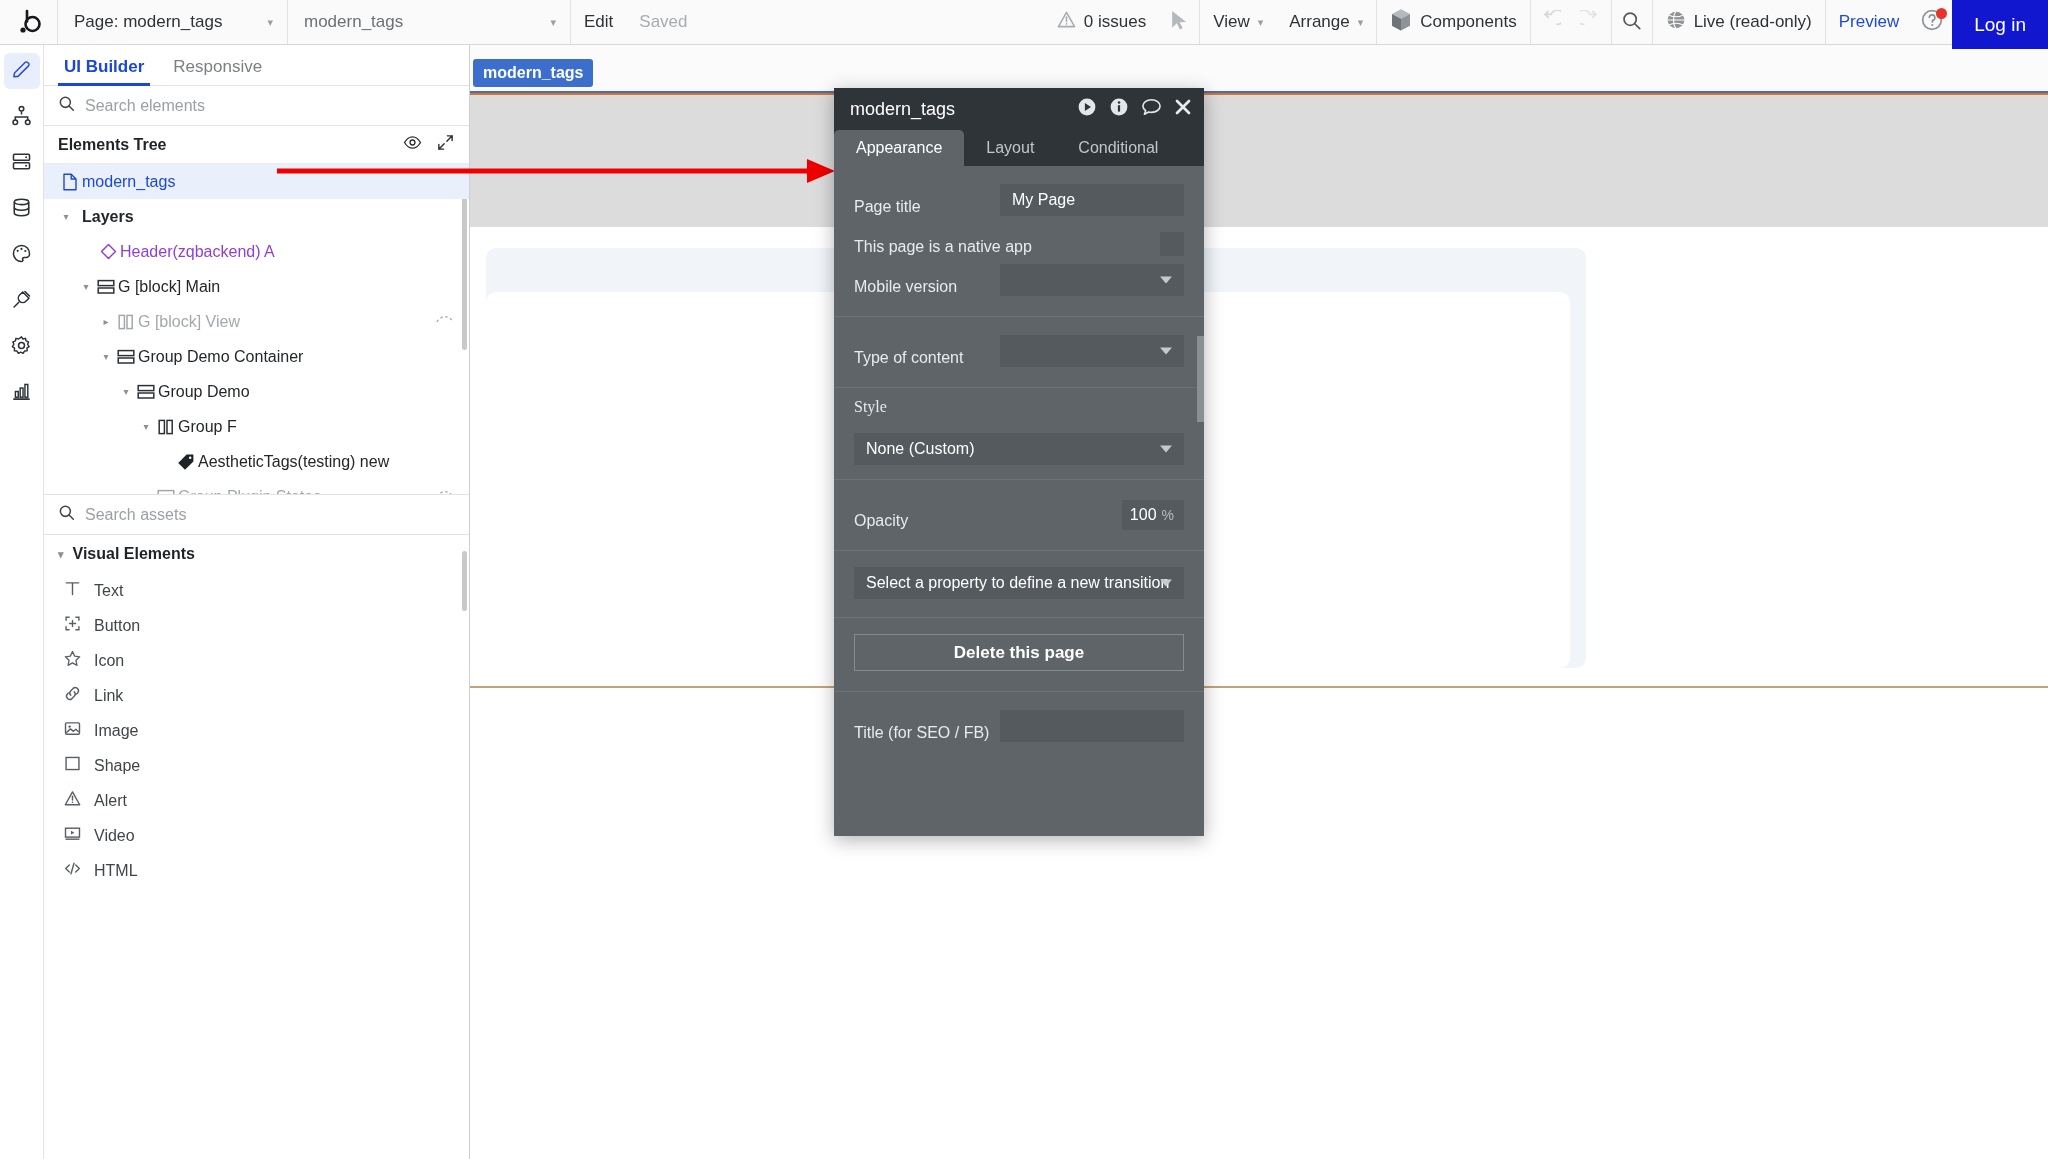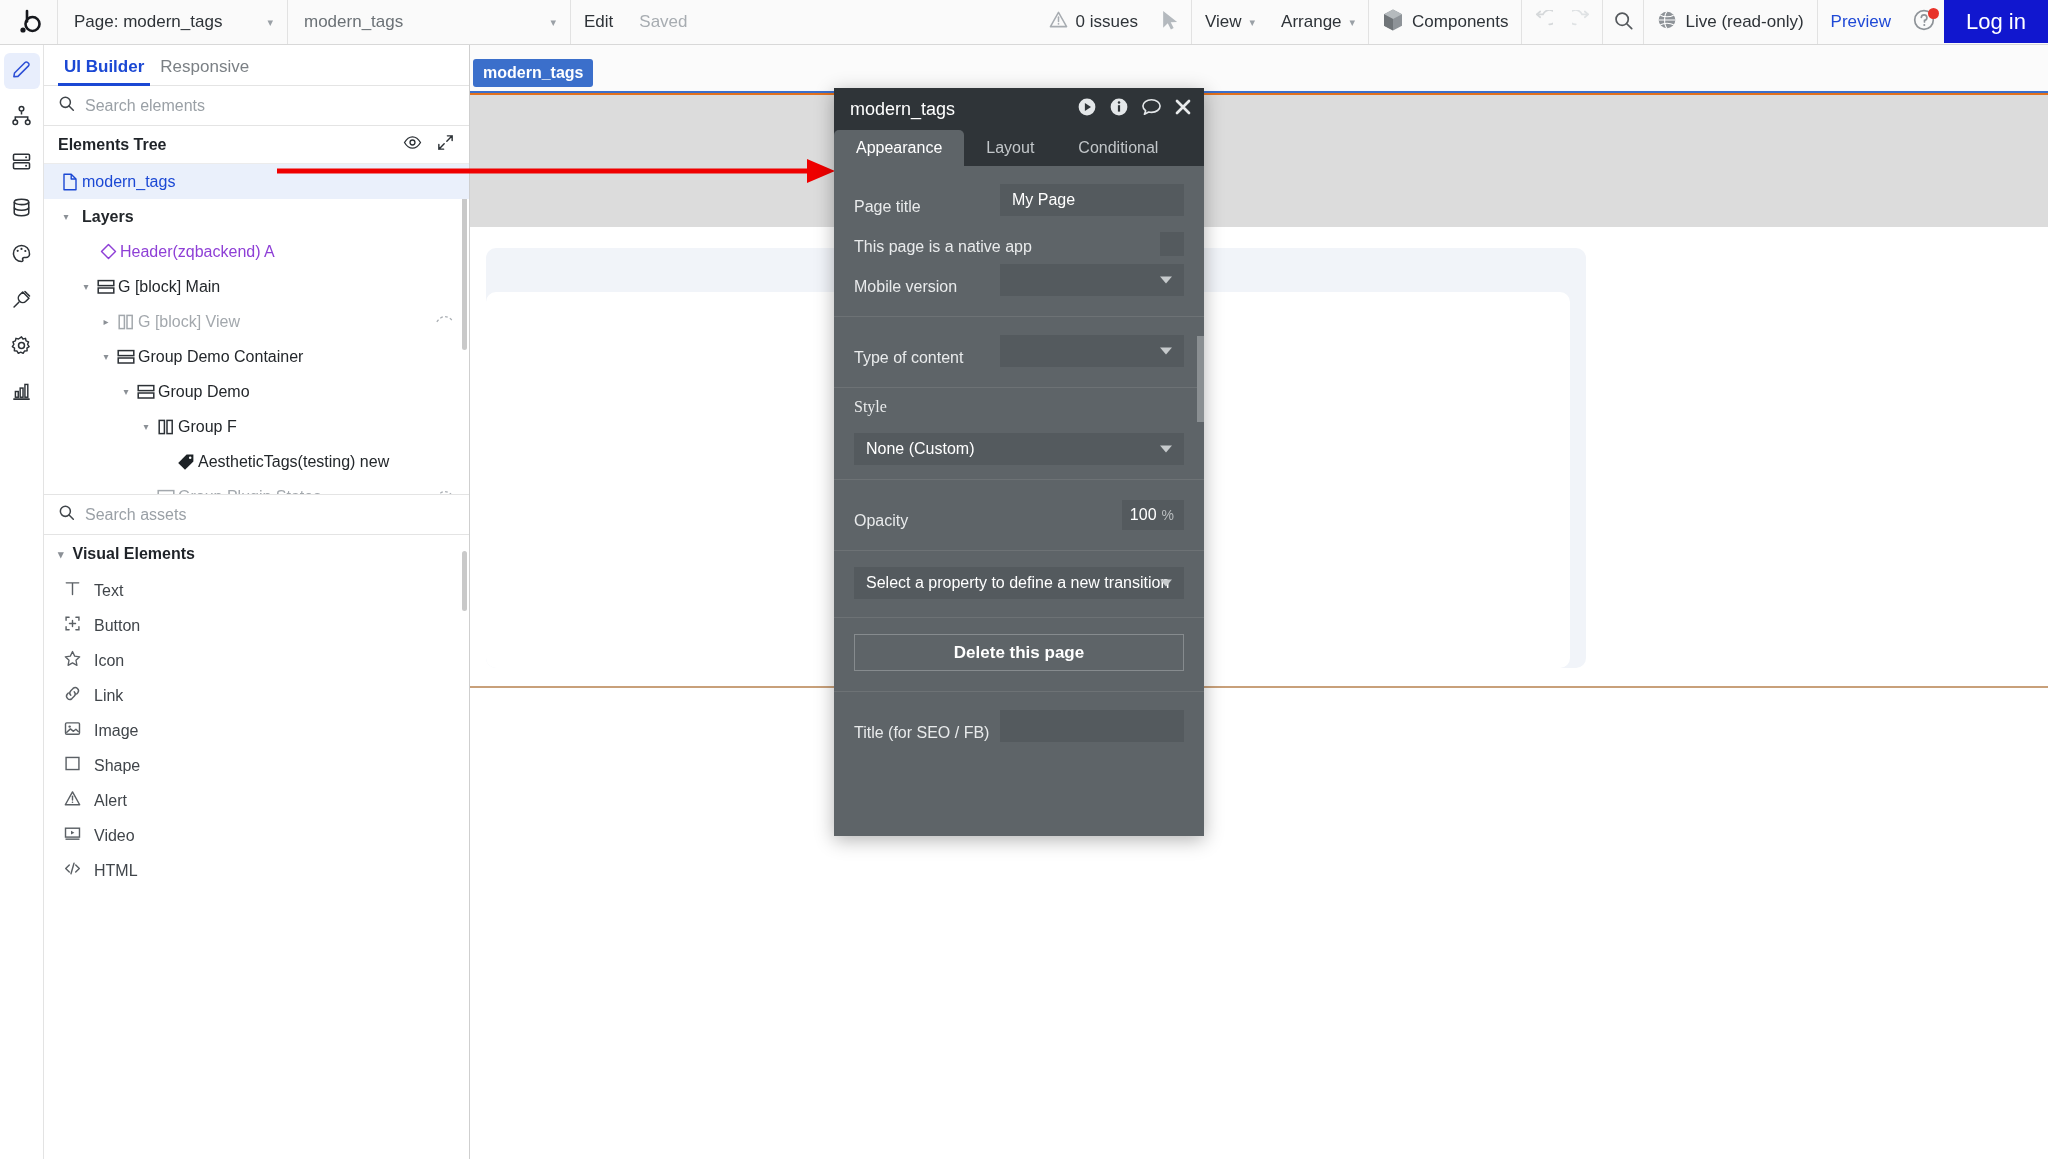--- a/index.html
+++ b/index.html
@@ -40,23 +40,23 @@
     display: flex; align-items: center; gap: 8px;
     font-size: 17px; color: #2e3338;
     padding: 0 13px; height: 44px;
   }
   .tb-sep { width: 1px; background: #e2e2e2; margin: 0; }
   .tb-muted { color: #a7acb1; }
   .tb-blue { color: #1f49d6; }
   .tb-caret { color:#9aa0a6; font-size: 11px; }
   #topbar .spacer { flex: 1 1 auto; }
   #login-btn {
-    background: #1117cf; color: #fff; font-size: 22px;
+    background: #1117cf; color: #fff; font-size: 19px;
     display: flex; align-items: center; padding: 0 22px;
-    height: 43px;
+    height: 49px;
   }
   .icon-btn { display:flex; align-items:center; justify-content:center; width: 40px; height: 44px; }
   .badge-dot {
     position: absolute; width: 11px; height: 11px; border-radius: 50%;
     background: #e8332a; right: 5px; top: 8px;
   }
 
   
   #rail {
     position: absolute; left: 0; top: 45px; width: 44px; height: 1114px;
@@ -70,21 +70,21 @@
   }
   .rail-btn.active { background: #e8eefc; }
 
   
   #leftpanel {
     position: absolute; left: 44px; top: 45px; width: 426px; height: 1114px;
     background: #ffffff; border-right: 1px solid #cfcfcf;
     z-index: 41; display: flex; flex-direction: column;
   }
   .lp-tabs {
-    display: flex; align-items: flex-end; gap: 0;
+    display: flex; align-items: flex-end; gap: 13px;
     height: 41px; padding: 0 0 0 12px;
     border-bottom: 1px solid #e4e4e4;
   }
   .lp-tab {
     font-size: 17px; color: #7b8085; padding: 0 8px 8px 8px;
     position: relative;
   }
   .lp-tab.active { color: #1b48d4; font-weight: bold; }
   .lp-tab.active::after {
     content: ""; position: absolute; left: 2px; right: 2px; bottom: -1px;

